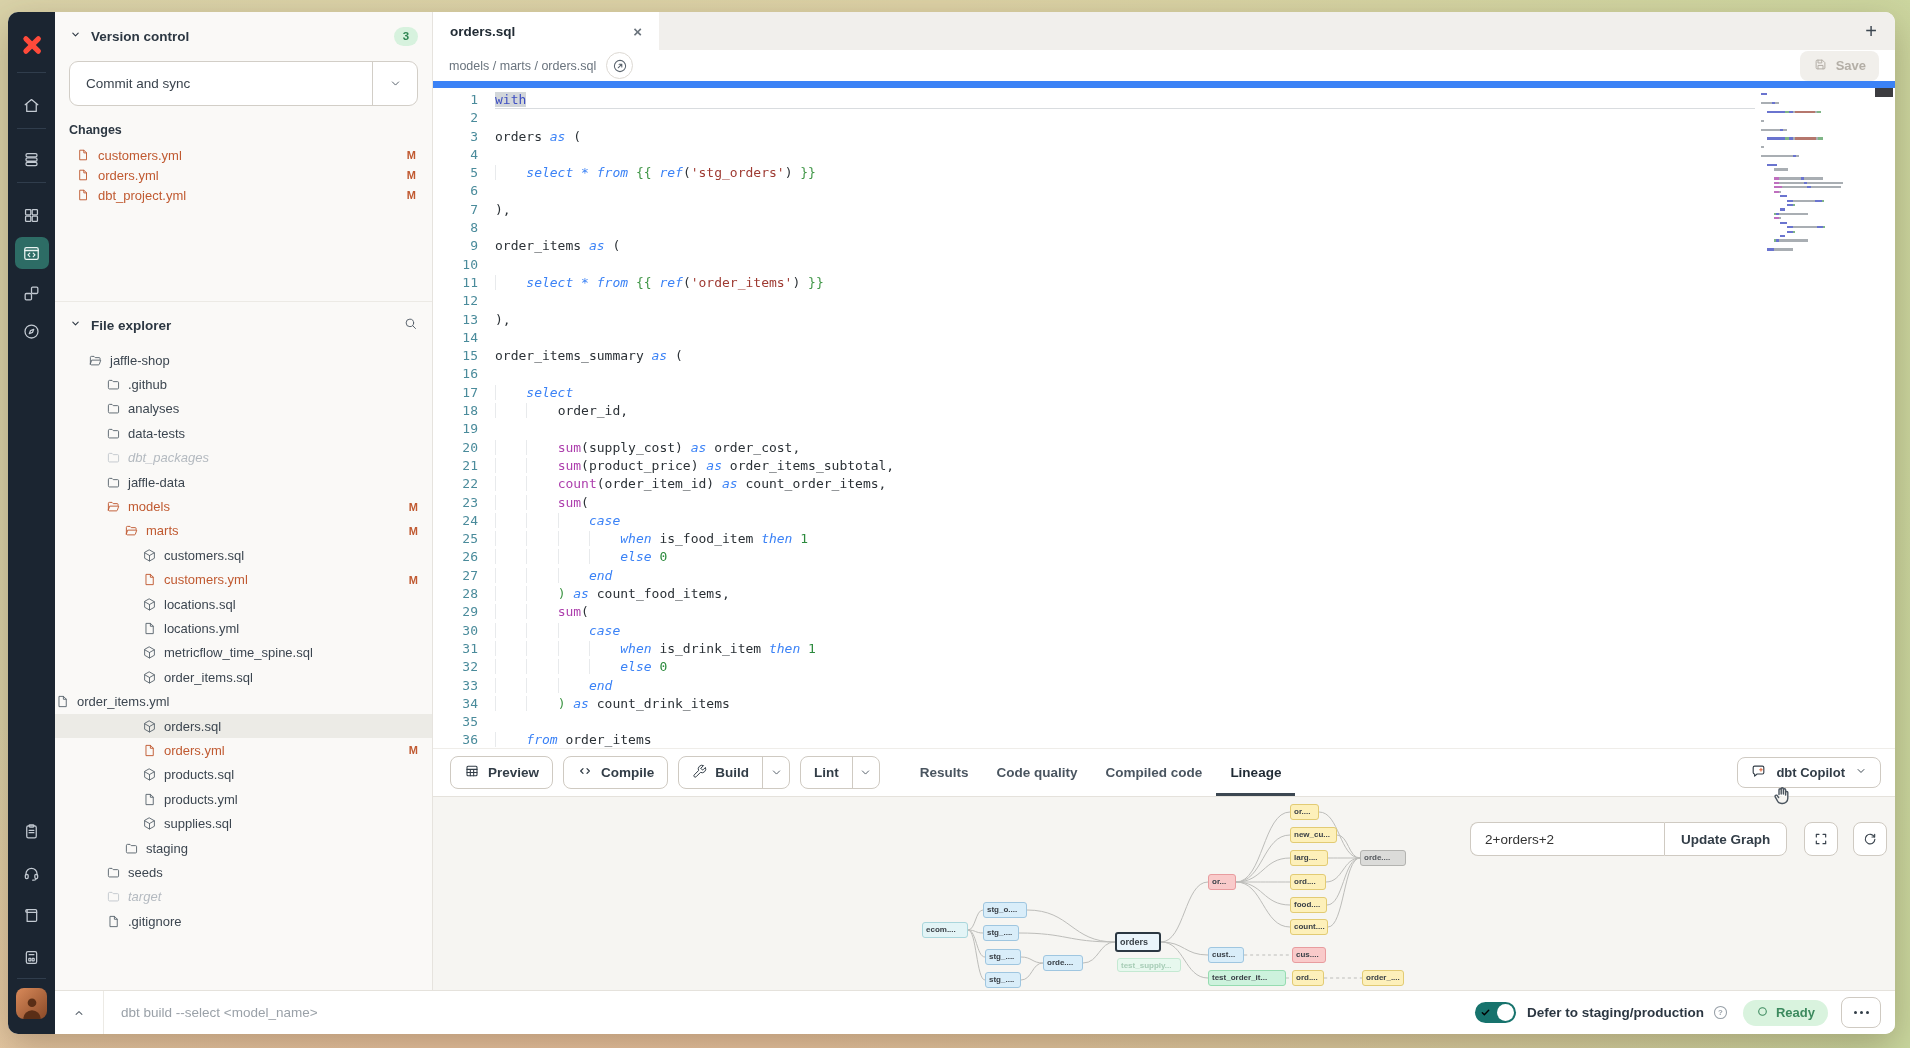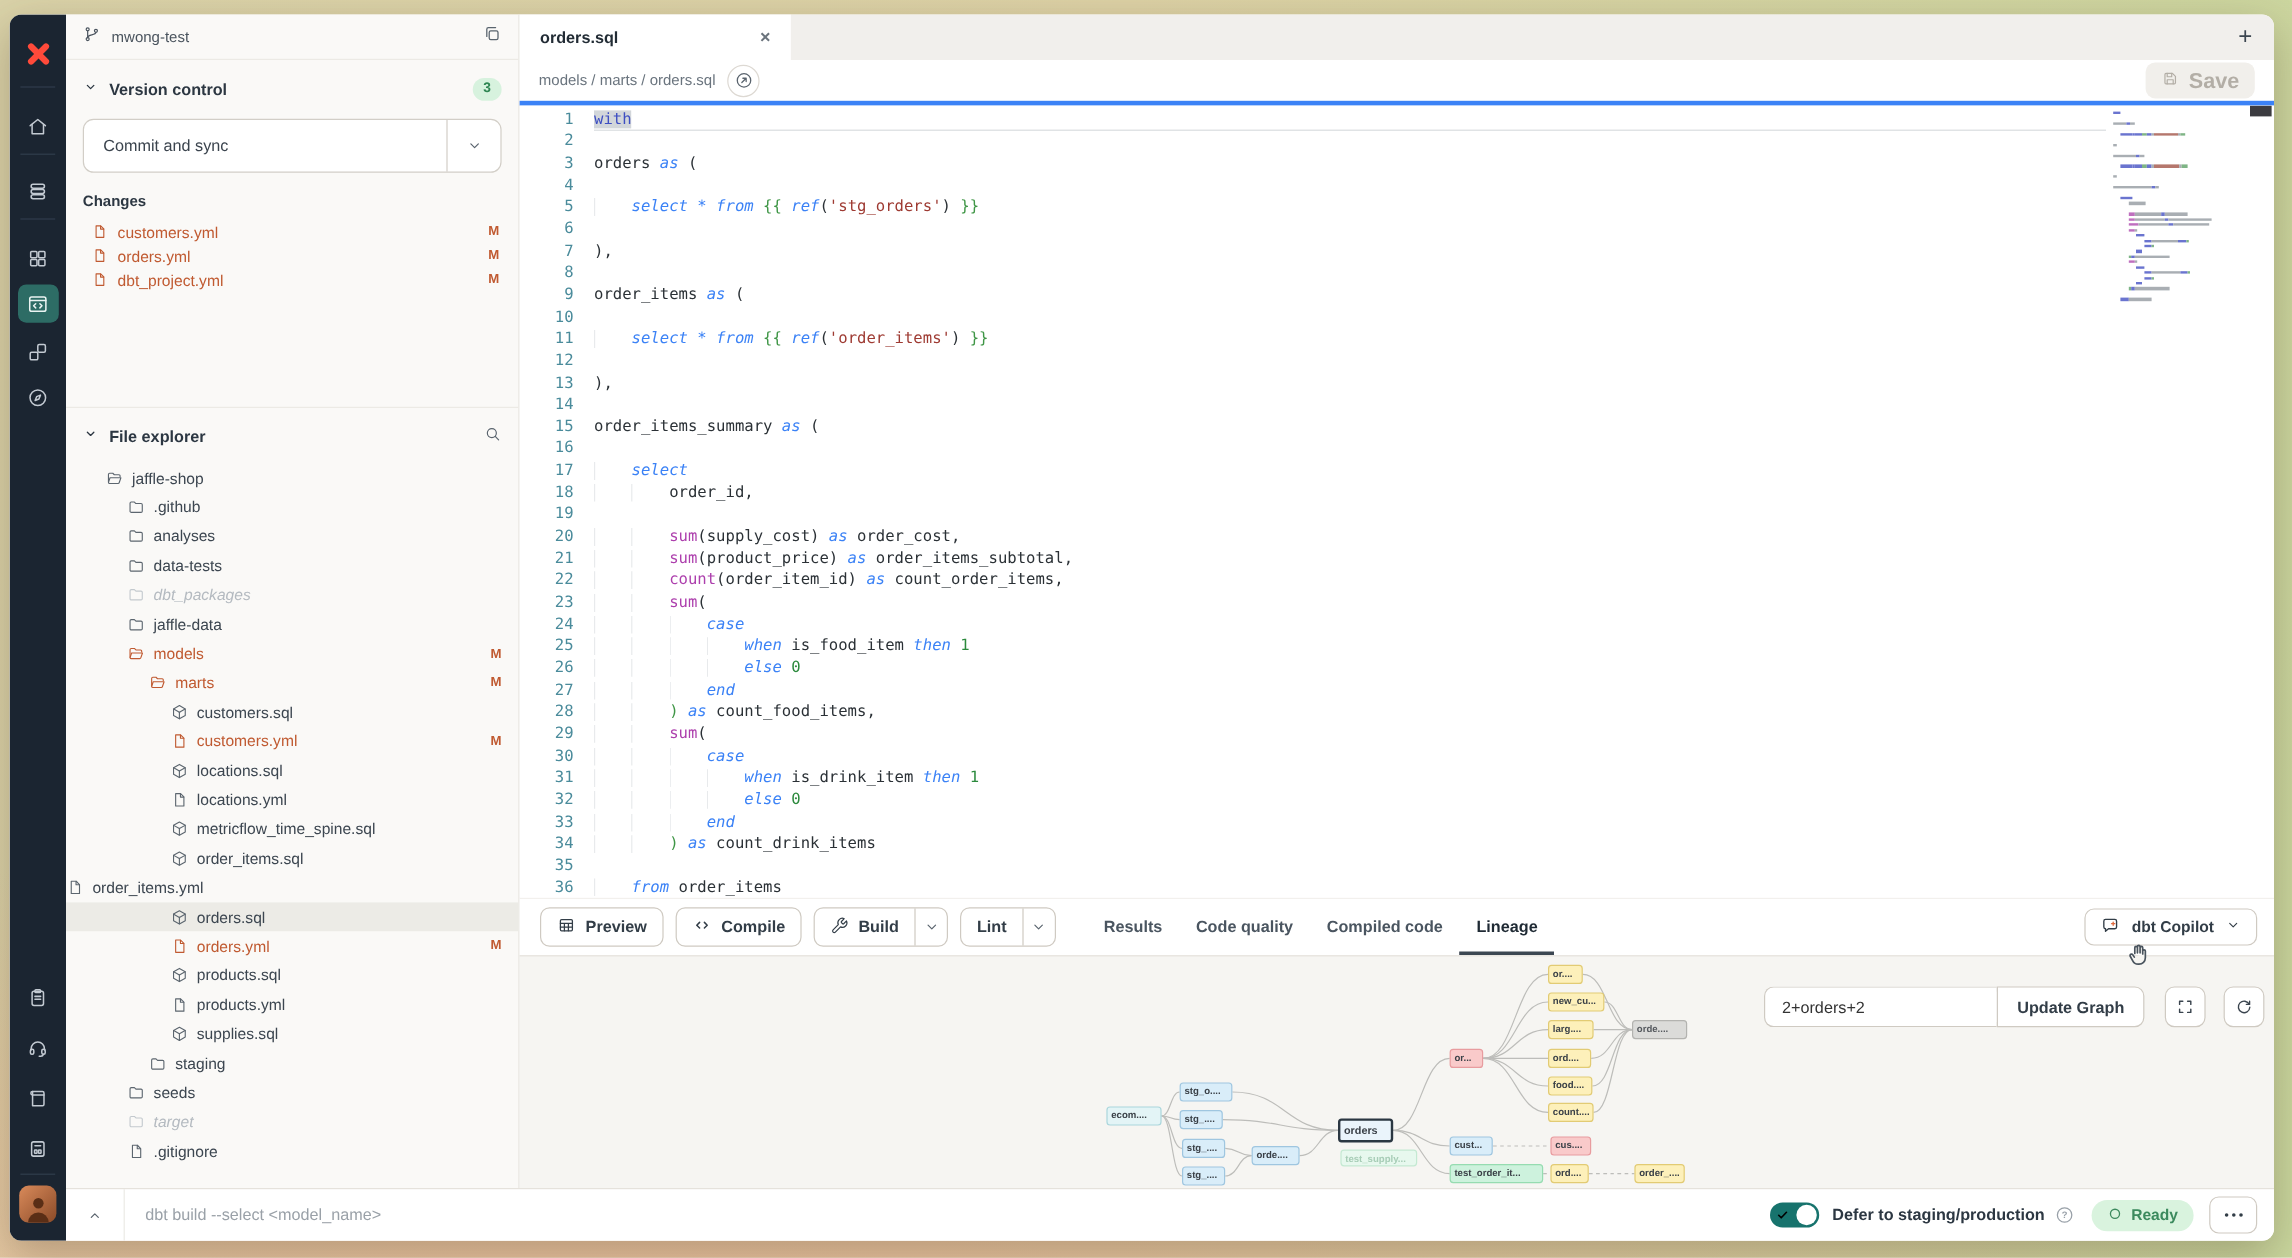--- a/index.html
+++ b/index.html
@@ -48,26 +48,26 @@
   #tree li.muted { color:#b4bac0; font-style:italic; }
   #tree li.muted .tico { color:#c3c9ce; }
   #tree li.sel { background:#ecebe6; }
 
   
   .editor { flex:1; display:flex; flex-direction:column; min-width:0; }
   .tabbar { flex:none; height:38px; background:#f1efec; display:flex; align-items:stretch; }
   .tab { width:226px; background:#fff; display:flex; align-items:center; padding:0 17px; font-weight:700; font-size:13.5px; color:#222c35; }
   .tab .x { margin-left:auto; color:#6b747d; font-size:15px; cursor:pointer; }
   .newtab { margin-left:auto; width:48px; display:flex; align-items:center; justify-content:center; font-size:20px; color:#3c4650; cursor:pointer; }
-  .crumbbar { flex:none; height:38px; display:flex; align-items:center; padding:0 16px; border-bottom:4px solid #3b82f6; background:#fff; }
+  .crumbbar { flex:none; height:38px; display:flex; align-items:center; padding:0 16px; border-bottom:7px solid #3b82f6; background:#fff; }
   .crumb { font-size:12.5px; color:#6a747e; }
   .crumb-btn { margin-left:10px; width:27px; height:27px; border:1px solid #ddd9d3; border-radius:50%; background:#fff;
     display:flex; align-items:center; justify-content:center; color:#5a646e; cursor:pointer; }
   .save { margin-left:auto; height:30px; display:flex; align-items:center; gap:8px; padding:0 13px;
-    background:#f1efeb; border:none; border-radius:8px; color:#b3aea6; font-weight:700; font-size:18px; }
+    background:#f1efeb; border:none; border-radius:8px; color:#b3aea6; font-weight:700; font-size:13px; }
 
   .codewrap { flex:1; position:relative; overflow:hidden; background:#fff; }
   #lines { position:absolute; top:3px; left:0; right:140px; font:13px/18.3px "DejaVu Sans Mono",monospace; color:#2b3136; white-space:pre; }
   .line { height:18.3px; display:flex; position:relative; }
   .ln { flex:0 0 62px; text-align:right; padding-right:17px; color:#4a8b9b; }
   .lc { flex:1; }
   .line.cur::after { content:""; position:absolute; left:62px; right:0; bottom:0; height:1px; background:#d9dcdf; }
   .k { color:#3b82f6;font-style:italic; } .f { color:#ad3fad; } .s { color:#9e3a32; } .n { color:#2c8a3d; } .j { color:#3f9646; }
   .ks { color:#3d4ec2; background:#d2d6da; }
   .ind { box-shadow:inset 1px 0 0 #e8eaec; }
@@ -242,34 +242,20 @@
             <circle cx="12" cy="9" r="4"></circle>
             <path d="M4 24 a8 8 0 0 1 16 0 z"></path>
           </svg>
         </div>
       </nav>
 
     <div class="main" style="flex:1; display:flex; flex-direction:column; min-width:0;">
       <div class="content" style="flex:1; display:flex; min-height:0;">
 
         <aside class="panel">
-          <div class="panel-head">
-            <span id="i-branch"><svg viewBox="0 0 24 24" width="15" height="15" fill="none" stroke="currentColor" stroke-width="1.6" stroke-linecap="round" stroke-linejoin="round">
-                  <circle cx="6.5" cy="5.5" r="2"></circle>
-                  <circle cx="6.5" cy="18.5" r="2"></circle>
-                  <circle cx="17.5" cy="7.5" r="2"></circle>
-                  <path d="M6.5 7.5 v9"></path>
-                  <path d="M17.5 9.5 c0 4.5 -11 2.5 -11 7"></path>
-                </svg></span>
-            <span class="bname">mwong-test</span>
-            <span class="ph-right" id="i-copy"><svg viewBox="0 0 24 24" width="16" height="16" fill="none" stroke="currentColor" stroke-width="1.6" stroke-linecap="round" stroke-linejoin="round">
-                  <rect x="8.5" y="8.5" width="11" height="11" rx="2"></rect>
-                  <path d="M5.5 15.5 v-9 a2 2 0 0 1 2 -2 h9"></path>
-                </svg></span>
-          </div>
 
           <section class="vc">
             <div class="sec-head">
               <span id="i-chev-vc"><svg viewBox="0 0 24 24" width="13" height="13" fill="none" stroke="currentColor" stroke-width="2" stroke-linecap="round" stroke-linejoin="round">
                     <path d="M7 9.5 l5 5 5 -5"></path>
                   </svg></span>
               <span>Version control</span>
               <span class="vc-badge">3</span>
             </div>
             <div class="commit">

